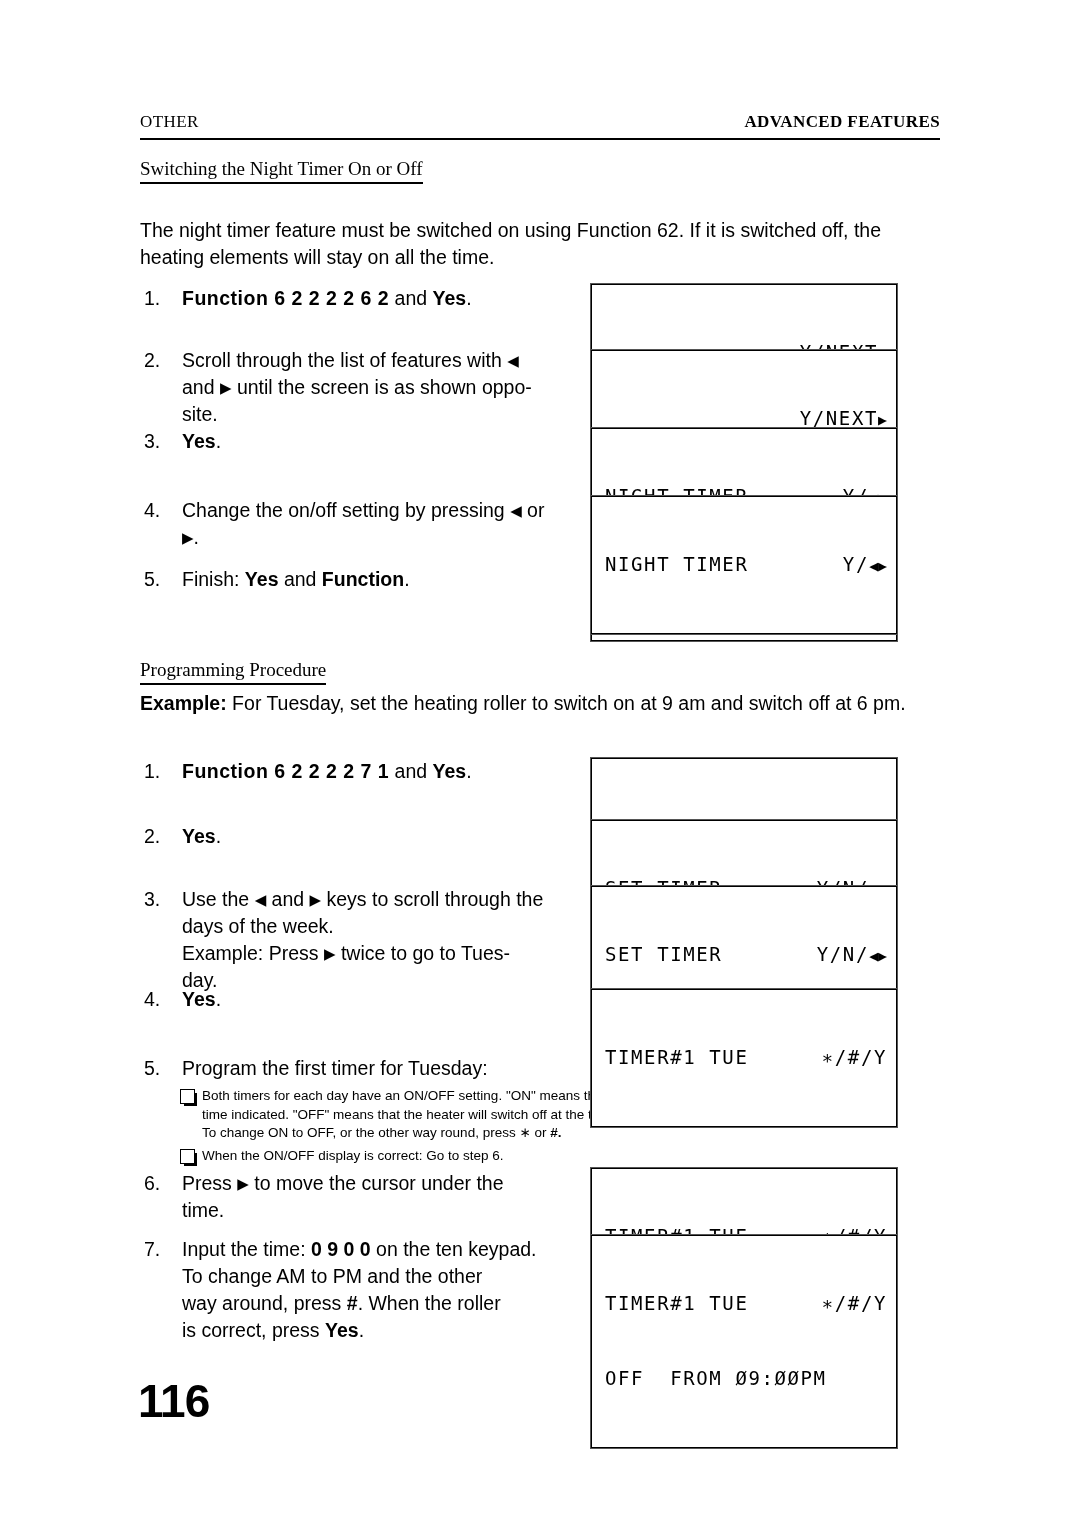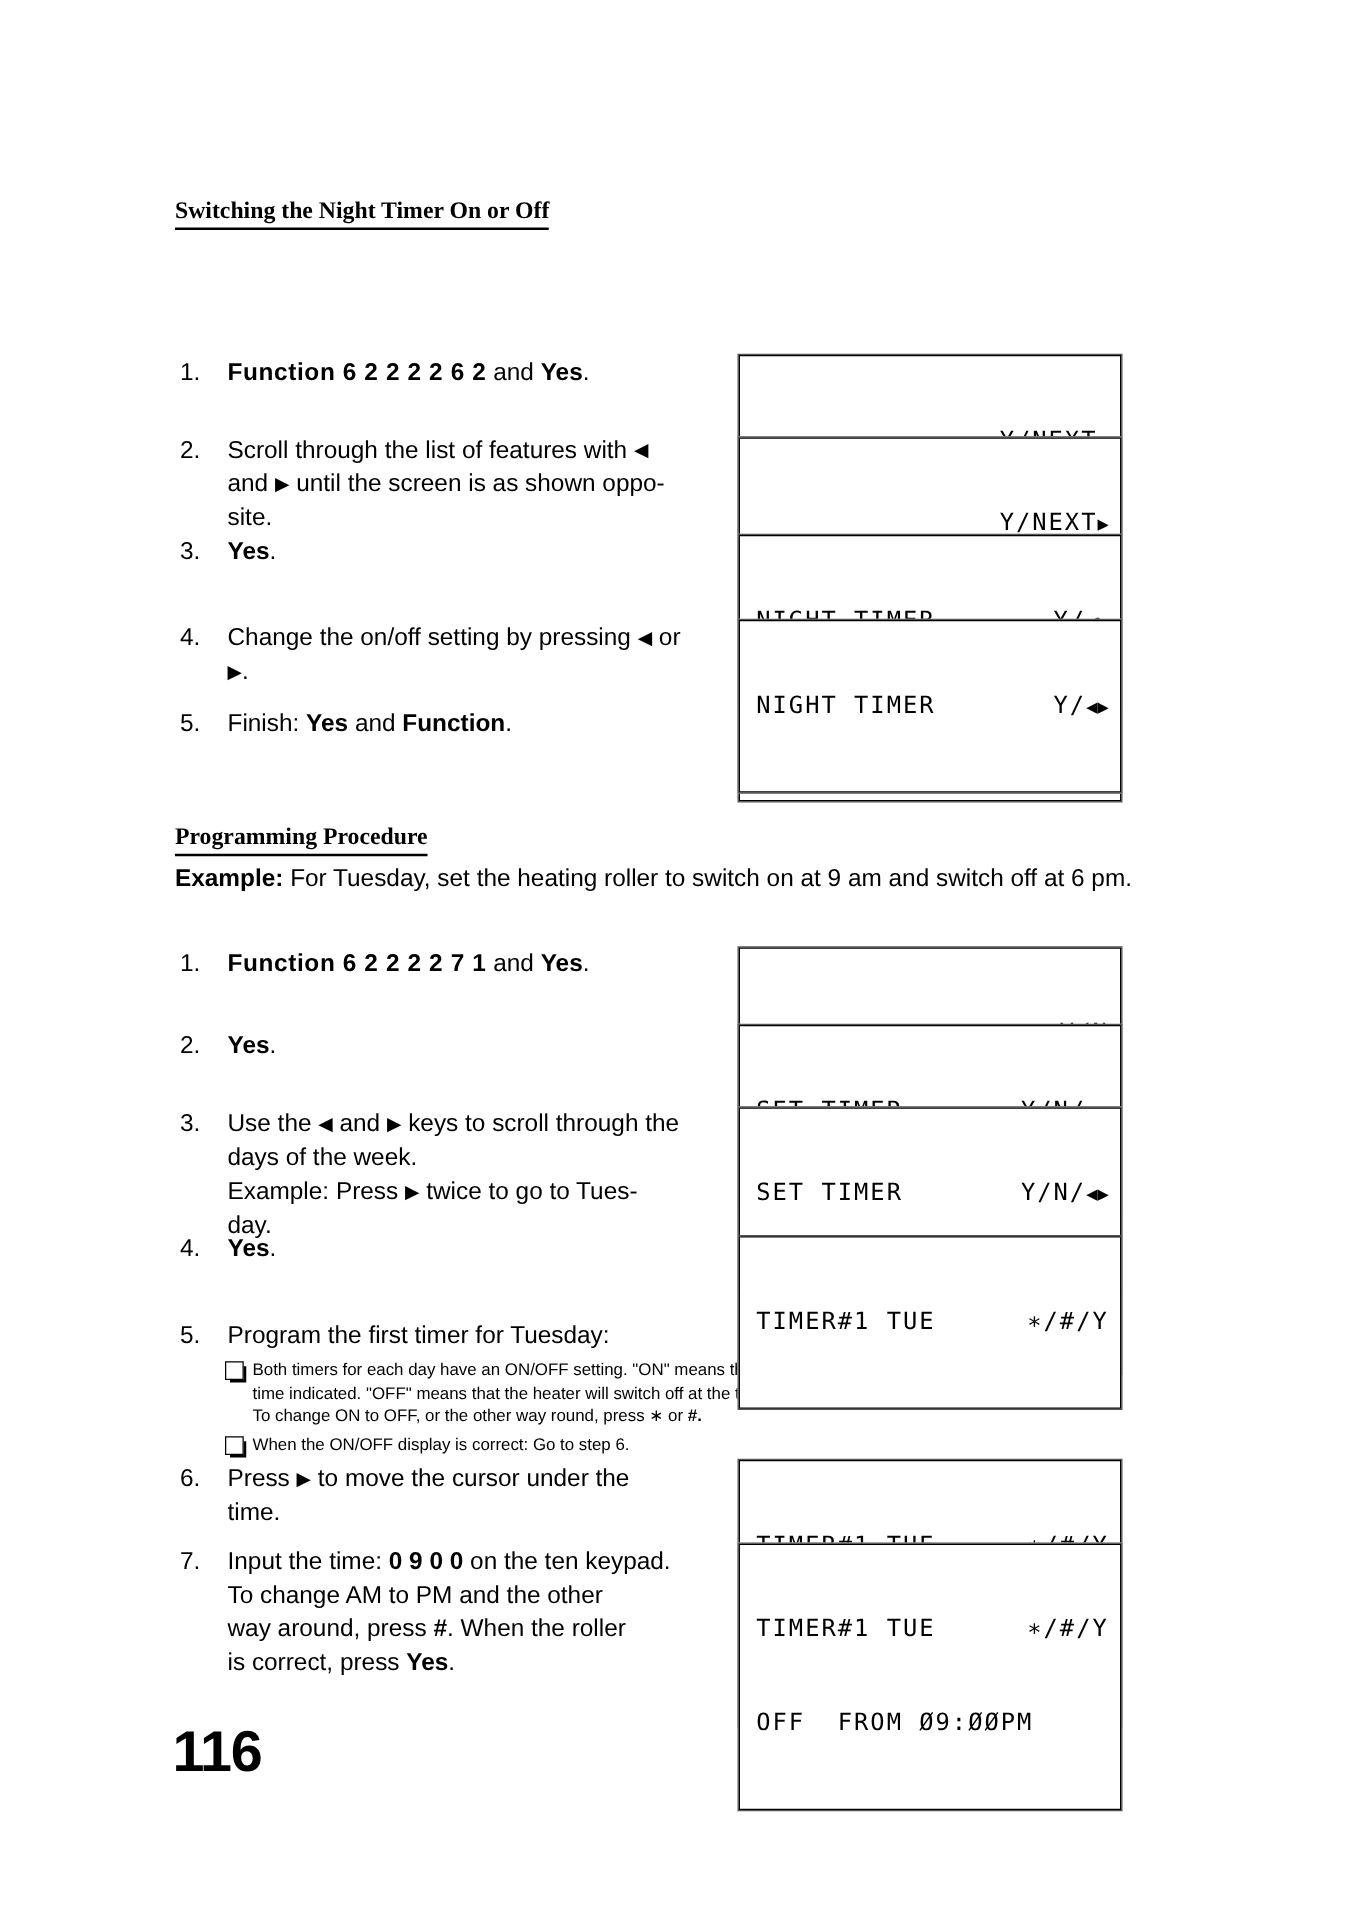--- a/index.html
+++ b/index.html
@@ -44,21 +44,21 @@
   .runhead .right {
     position: absolute;
     right: 0; top: 0;
     font-weight: bold;
   }
 
   
   .sec-head {
     position: absolute;
     font-family: "Liberation Serif", serif;
-    font-weight: bold;
+    font-weight: normal;
     font-size: 19px;
     border-bottom: 2px solid #000;
     padding-bottom: 2px;
     white-space: nowrap;
   }
 
   
   .para {
     position: absolute;
     font-size: 19.5px;
@@ -151,23 +151,28 @@
     font-size: 46px;
     font-weight: bold;
     letter-spacing: -1px;
   }
 </style>
 </head>
 <body>
 
 <div class="page">
 
+  <div class="runhead">
+    <span class="left">OTHER</span>
+    <span class="right">ADVANCED FEATURES</span>
+  </div>
 
   <div class="sec-head" style="left:140px; top:158px;">Switching the Night Timer On or Off</div>
 
+  <div class="para" style="left:140px; top:217px; width:772px;">The night timer feature must be switched on using Function 62. If it is switched off, the heating elements will stay on all the time.</div>
 
   <div class="step" style="left:144px; top:285px; width:430px;">
     <span class="num">1.</span>
     <span class="txt"><b class="fn-keys">Function 6 2 2 2 2 6 2</b><span> and </span><b>Yes</b><span>.</span></span>
   </div>
 
   <div class="step" style="left:144px; top:347px; width:445px;">
     <span class="num">2.</span>
     <span class="txt"><span>Scroll through the list of features with </span><span class="tri">◀</span><br><span>and </span><span class="tri">▶</span><span> until the screen is as shown oppo-</span><br><span>site.</span></span>
   </div>

